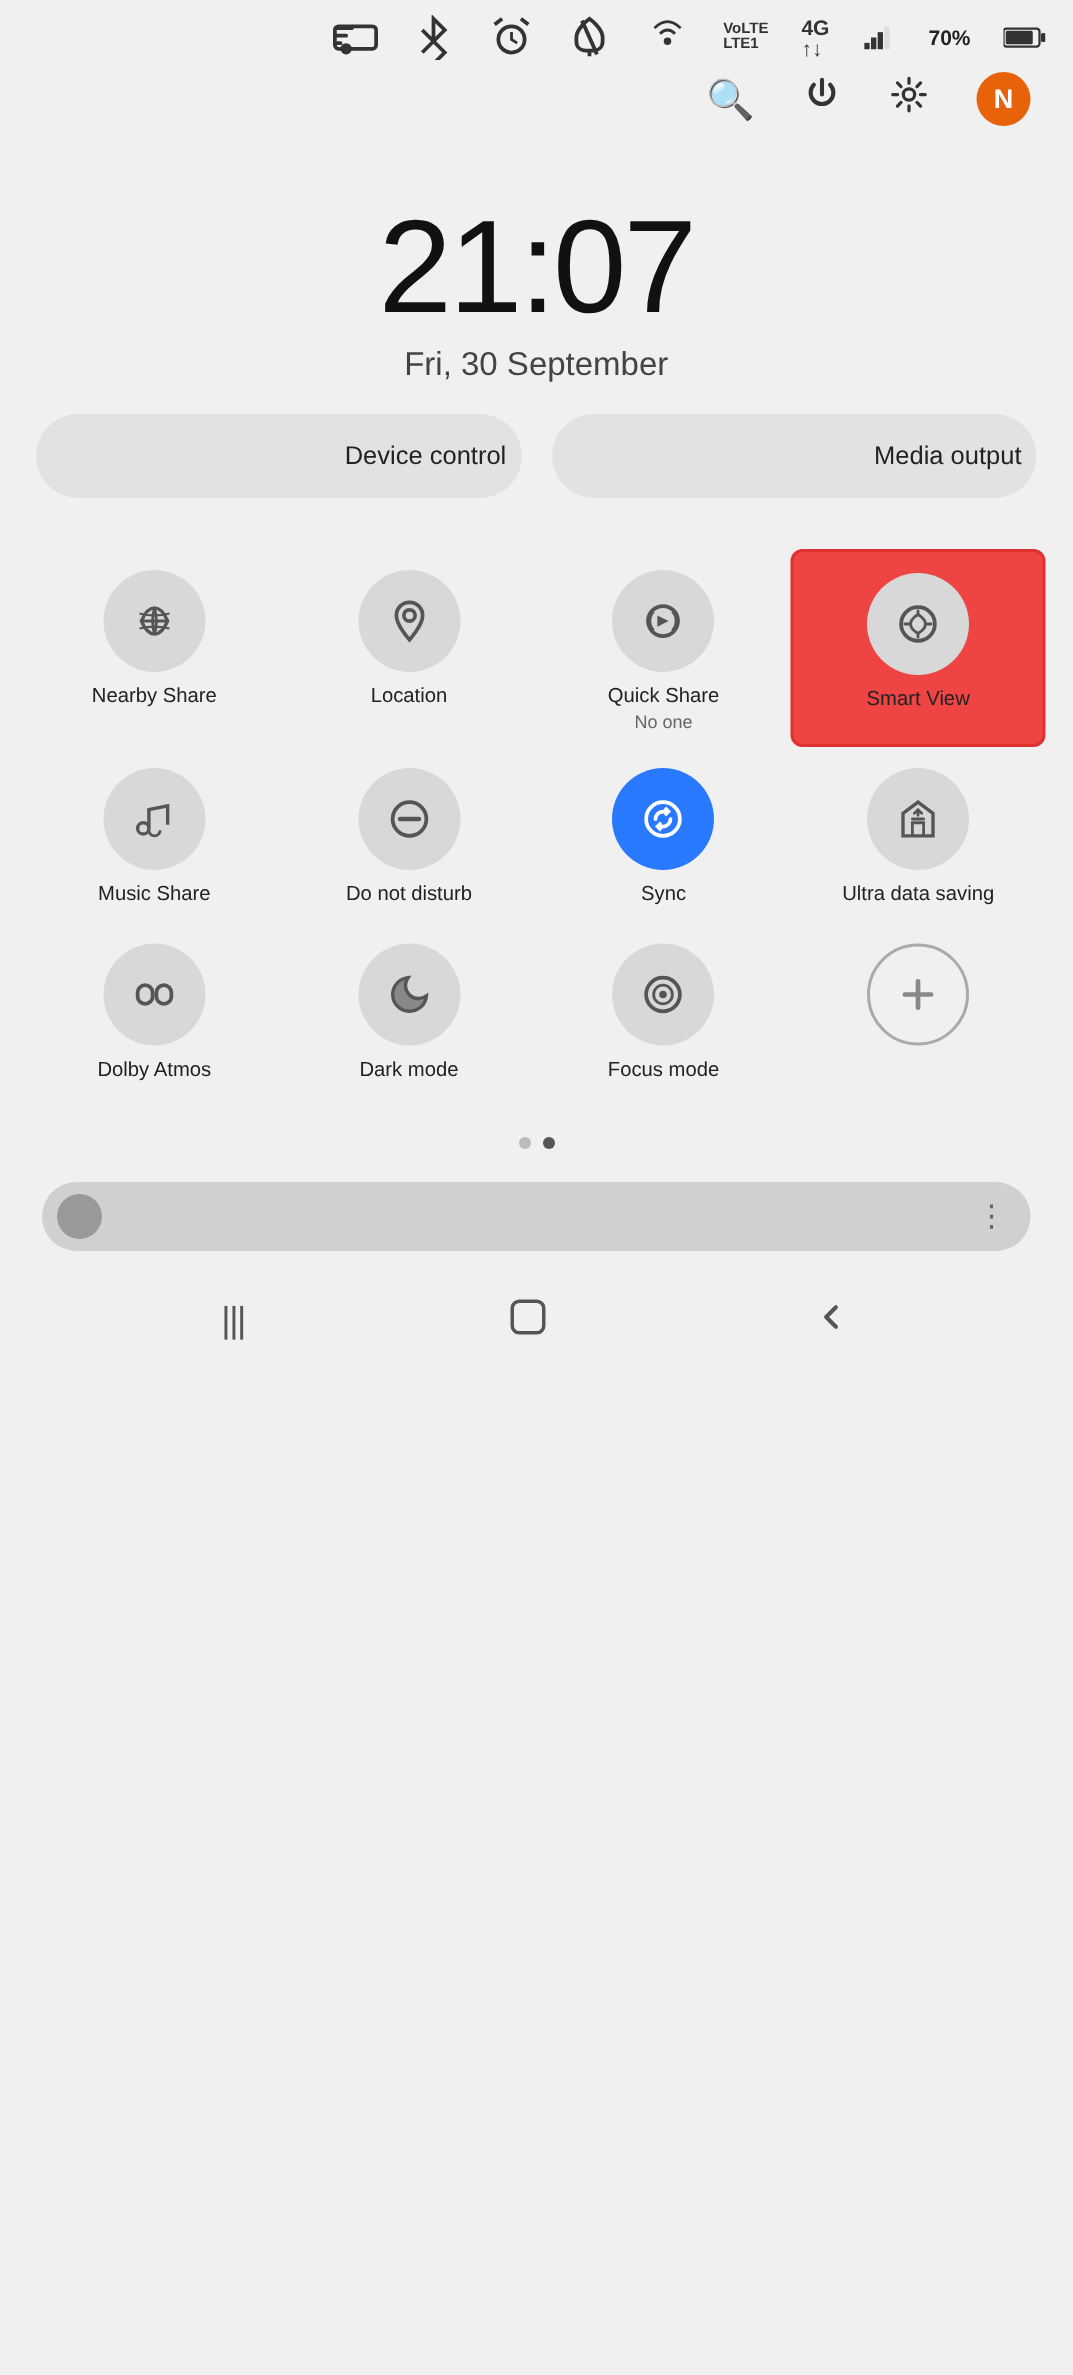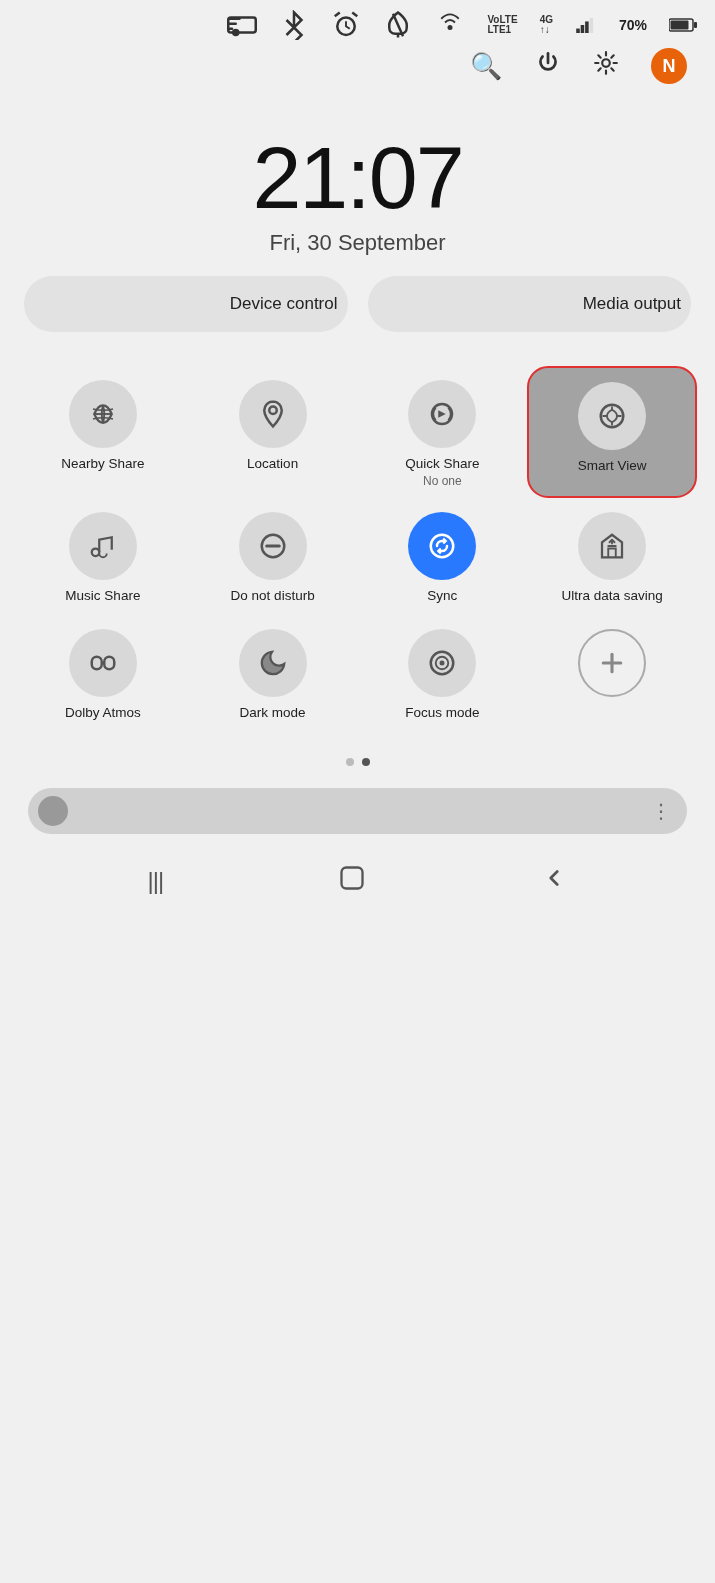--- a/index.html
+++ b/index.html
@@ -109,23 +109,23 @@
     }
     .tile {
       display: flex;
       flex-direction: column;
       align-items: center;
       padding: 14px 8px 10px 8px;
       cursor: pointer;
       position: relative;
     }
     .tile.highlighted {
-      background: #a3a3a3;
+      background: #ef4444;
       border: 2.5px solid #e03030;
-      border-radius: 21px;
+      border-radius: 8px;
     }
     .tile-icon-wrap {
       width: 68px;
       height: 68px;
       border-radius: 50%;
       background: #d8d8d8;
       display: flex;
       align-items: center;
       justify-content: center;
       margin-bottom: 8px;
@@ -247,21 +247,21 @@
         <path d="M12 19 L12 22" stroke="#333" stroke-width="2"></path>
       </svg>
 
     <svg class="icon-svg" viewBox="0 0 24 24" width="18" height="18">
         <circle cx="12" cy="14" r="2" fill="#333"></circle>
         <path d="M8 10 Q12 6 16 10" stroke="#333" stroke-width="1.5" fill="none"></path>
         <path d="M5 7 Q12 0 19 7" stroke="#333" stroke-width="1.5" fill="none"></path>
       </svg>
 
     <span style="font-size:10px;font-weight:700;color:#333;line-height:1;">VoLTE<br>LTE1</span>
-    <span style="font-size:10px;font-weight:700;color:#333;line-height:1;">4G<br>↑↓</span>
+    <span style="font-size:14px;font-weight:700;color:#333;line-height:1;">4G<br>↑↓</span>
 
     <svg viewBox="0 0 24 18" width="22" height="16">
       <rect x="1" y="13" width="4" height="5" fill="#333"></rect>
       <rect x="6" y="9" width="4" height="9" fill="#333"></rect>
       <rect x="11" y="5" width="4" height="13" fill="#333"></rect>
       <rect x="16" y="1" width="4" height="17" fill="#ddd"></rect>
     </svg>
 
     <span class="battery-text">70%</span>
     <svg viewBox="0 0 28 14" width="28" height="18">

